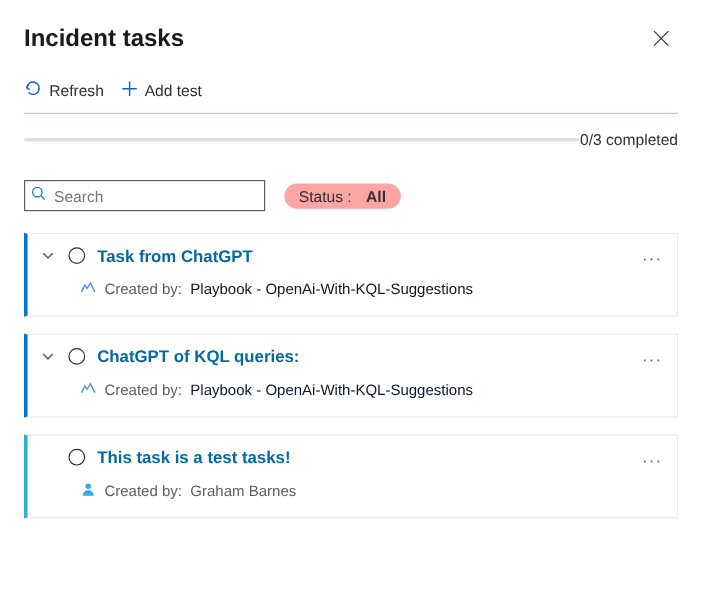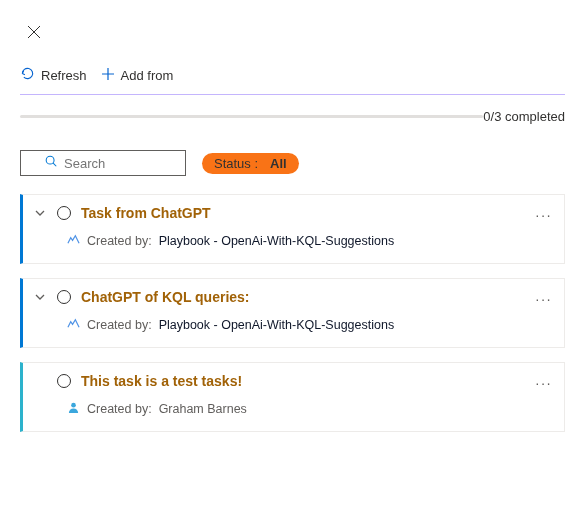--- a/index.html
+++ b/index.html
@@ -43,33 +43,33 @@
       flex: 1; height: 3px; background: #e1dfdd; border-radius: 2px;
     }
     .progress-text { font-size: 13px; color: #323130; white-space: nowrap; }
     .filter-row {
       display: flex; align-items: center; gap: 16px;
       margin-bottom: 18px;
     }
     .search-box {
       display: flex; align-items: center;
       border: 1px solid #605e5c;
-      height: 26px; width: 166px;
-      padding: 0 23px;
+      height: 26px; width: 201px;
+      padding: 0 4px;
     }
     .search-box .icon { color: #0078d4; flex-shrink: 0; }
     .search-input {
       border: none; outline: none;
       font-size: 13px; width: 100%;
       padding-left: 6px;
       font-family: inherit;
     }
     .status-pill {
       display: flex; align-items: center;
-      background: #f97316;
+      background: #fca5a5;
       border-radius: 14px;
       padding: 3px 12px;
       font-size: 13px; color: #323130;
       cursor: pointer;
     }
     .status-pill b { font-weight: 700; margin-left: 12px; }
     .tasks { display: flex; flex-direction: column; gap: 14px; }
     .task-card {
       border: 1px solid #edebe9;
       border-left: 3px solid #0078d4;
@@ -79,40 +79,41 @@
     .task-card.teal { border-left-color: #2cb2cc; }
     .task-head {
       display: flex; align-items: center; gap: 10px;
     }
     .chev { width: 14px; color: #605e5c; cursor: pointer; display: flex; justify-content: center; }
     .chev.placeholder { visibility: hidden; }
     .status-circle {
       width: 14px; height: 14px; border: 1.2px solid #323130; border-radius: 50%;
       flex-shrink: 0; cursor: pointer;
     }
-    .task-title { font-size: 14px; font-weight: 600; color: #a16207; }
+    .task-title { font-size: 14px; font-weight: 600; color: #0369a1; }
     .more-dots {
       position: absolute; right: 12px; top: 12px;
       color: #605e5c; cursor: pointer; font-size: 14px; letter-spacing: 1px;
     }
     .task-sub {
       display: flex; align-items: center; gap: 7px;
       margin-top: 12px; margin-left: 34px;
       font-size: 12.5px; color: #605e5c;
     }
     .task-sub .icon { flex-shrink: 0; }
     .playbook-link { color: #0f172a; cursor: pointer; }
     .user-icon { color: #3ba7dd; }
   </style>
 </head>
 <body>
 
 <div class="panel">
 
   <div class="header-row">
+    <div class="header-title">Incident tasks</div>
     <div class="close-btn">
       <svg width="14" height="14" viewBox="0 0 14 14">
           <path d="M1 1 L13 13 M13 1 L1 13" stroke="currentColor" stroke-width="1" fill="none"></path>
         </svg>
     </div>
   </div>
 
   <div class="toolbar">
     <div class="tool-btn">
       <span class="icon">
@@ -122,21 +123,21 @@
           </svg>
       </span>
       <span>Refresh</span>
     </div>
     <div class="tool-btn">
       <span class="icon">
         <svg width="14" height="14" viewBox="0 0 14 14">
             <path d="M7 1 V13 M1 7 H13" stroke="currentColor" stroke-width="1.2"></path>
           </svg>
       </span>
-      <span>Add from</span>
+      <span>Add test</span>
     </div>
   </div>
 
   <div class="progress-row">
     <div class="progress-track"></div>
     <div class="progress-text">0/3 completed</div>
   </div>
 
   <div class="filter-row">
     <div class="search-box">

